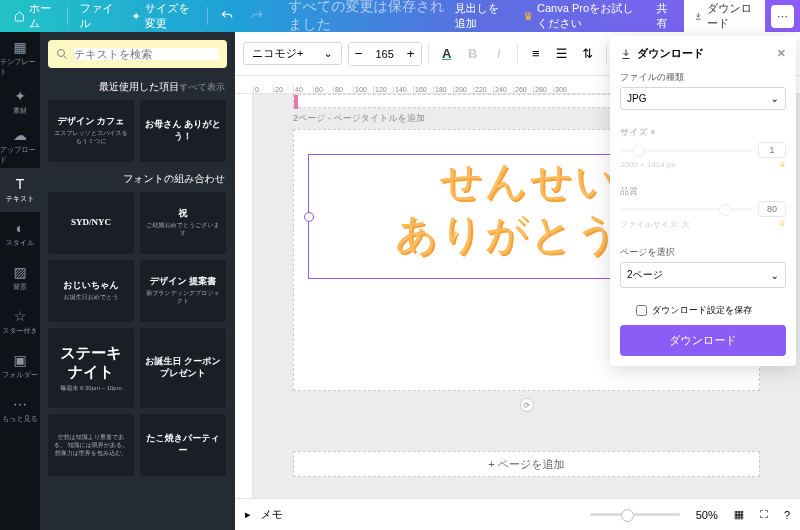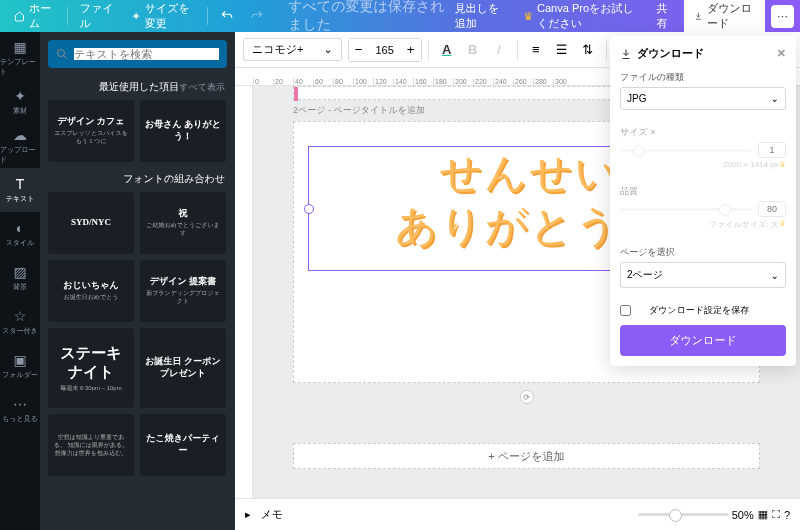--- a/index.html
+++ b/index.html
@@ -12,31 +12,31 @@
 .tb-right{margin-left:auto;display:flex;align-items:center;gap:4px}
 .crown{color:#fbbf24}
 .dl-btn{background:#fff;color:#333;padding:5px 10px;border-radius:4px;display:flex;align-items:center;gap:4px;font-weight:500}
 .more-btn{background:#fff;color:#333;padding:5px 6px;border-radius:4px;margin-left:2px}
 .main{display:flex;height:498px}
 .nav-rail{width:40px;background:#0e1318;display:flex;flex-direction:column;align-items:center;padding-top:4px}
 .nav-item{width:40px;height:44px;display:flex;flex-direction:column;align-items:center;justify-content:center;color:#8b96a5;font-size:7px;gap:2px;cursor:pointer}
 .nav-item.active{background:#252b33;color:#fff}
 .nav-icon{width:16px;height:16px;display:flex;align-items:center;justify-content:center;font-size:14px}
 .side-panel{width:195px;background:#252b33;padding:8px;overflow-y:auto}
-.search-box{background:#0369a1;border-radius:4px;height:28px;display:flex;align-items:center;padding:0 8px;margin-bottom:12px}
+.search-box{background:#fef9c3;border-radius:4px;height:28px;display:flex;align-items:center;padding:0 8px;margin-bottom:12px}
 .search-box input{border:none;outline:none;font-size:11px;flex:1;margin-left:6px}
 .section-hdr{display:flex;justify-content:flex-end;align-items:center;color:#fff;font-size:10px;margin:6px 2px}
 .section-hdr .all{color:#8b96a5;font-size:9px}
 .tmpl-grid{display:flex;flex-wrap:wrap;gap:6px;margin-bottom:10px}
 .tmpl{width:86px;height:62px;background:#1a1f26;border-radius:3px;color:#fff;font-size:8px;display:flex;flex-direction:column;align-items:center;justify-content:center;text-align:center;padding:4px;line-height:1.3}
 .tmpl .t1{font-weight:700;font-size:9px}
 .tmpl .t2{font-size:6px;color:#aaa;margin-top:2px}
 .tmpl.tall{height:80px}
 .canvas-area{flex:1;background:#ebecee;position:relative;display:flex;flex-direction:column}
-.toolbar{height:36px;background:#fff;border-bottom:1px solid #e2e3e5;display:flex;align-items:center;padding:0 8px;gap:2px;font-size:11px}
+.toolbar{height:44px;background:#fff;border-bottom:1px solid #e2e3e5;display:flex;align-items:center;padding:0 8px;gap:2px;font-size:11px}
 .font-sel{border:1px solid #d5d7da;border-radius:3px;padding:3px 8px;display:flex;align-items:center;gap:20px;font-size:11px}
 .size-grp{display:flex;align-items:center;border:1px solid #d5d7da;border-radius:3px;margin-left:4px}
 .size-grp button{width:20px;height:22px;border:none;background:#fff;cursor:pointer}
 .size-grp input{width:32px;border:none;text-align:center;font-size:11px}
 .tbtn{width:24px;height:24px;display:flex;align-items:center;justify-content:center;cursor:pointer;border-radius:3px;font-size:13px}
 .color-a{text-decoration:underline;text-decoration-color:#1abc9c;color:#333;font-weight:700}
 .tvsep{width:1px;height:20px;background:#e2e3e5;margin:0 4px}
 .ruler-h{height:18px;background:#fff;border-bottom:1px solid #e2e3e5;display:flex;font-size:7px;color:#888;position:relative;padding-left:18px}
 .ruler-h span{flex:0 0 20px;text-align:left;border-left:1px solid #ddd;padding-left:1px;height:8px;margin-top:10px}
 .workspace{flex:1;display:flex;overflow:auto}
@@ -46,37 +46,37 @@
 .page-label{font-size:9px;color:#888;margin:4px 0}
 .page{background:#fff;border:1px dashed #ccc;height:262px;position:relative;margin-bottom:10px}
 .text-sel{position:absolute;left:14px;top:24px;right:8px;height:125px;border:1px solid #8b5cf6}
 .text-sel::before,.text-sel::after{content:"";position:absolute;width:8px;height:8px;background:#fff;border:1px solid #8b5cf6;border-radius:50%}
 .text-sel::before{left:-5px;top:50%;margin-top:-5px}
 .text-sel::after{right:-5px;top:50%;margin-top:-5px}
 .canvas-text{color:#fdbb5c;font-size:42px;font-weight:400;text-align:center;line-height:1.25;text-shadow:2px 2px 0 #f5a23a;letter-spacing:2px}
 .rotate-h{position:absolute;left:50%;bottom:-22px;margin-left:-7px;width:14px;height:14px;border:1px solid #ccc;border-radius:50%;background:#fff;display:flex;align-items:center;justify-content:center;font-size:8px;color:#888}
 .add-page{border:1px dashed #ccc;background:#fff;height:26px;display:flex;align-items:center;justify-content:center;font-size:11px;color:#666;margin-top:60px}
 .bottom-bar{height:32px;background:#fff;border-top:1px solid #e2e3e5;display:flex;align-items:center;padding:0 10px;font-size:11px;gap:10px}
-.zoom-grp{margin-left:auto;display:flex;align-items:center;gap:4px}
+.zoom-grp{margin-left:auto;display:flex;align-items:center;gap:16px}
 .zoom-slider{width:90px;height:3px;background:#ddd;border-radius:2px;position:relative}
 .zoom-slider::after{content:"";position:absolute;left:35%;top:-4px;width:11px;height:11px;border-radius:50%;background:#fff;border:1px solid #bbb}
 .dl-panel{position:absolute;right:4px;top:36px;width:186px;background:#fff;border-radius:4px;box-shadow:0 4px 20px rgba(0,0,0,0.15);padding:10px;font-size:10px;z-index:10}
 .dl-hdr{display:flex;align-items:center;justify-content:space-between;margin-bottom:10px;font-size:11px;font-weight:600}
 .dl-field{margin-bottom:16px}
 .dl-label{font-size:9px;color:#555;margin-bottom:3px;display:block}
 .dl-sel{width:100%;border:1px solid #d5d7da;border-radius:3px;padding:5px 6px;font-size:10px;display:flex;justify-content:space-between;align-items:center}
 .dl-slider-row{display:flex;align-items:center;gap:6px;margin-bottom:2px}
 .dl-slider{flex:1;height:3px;background:#ddd;border-radius:2px;position:relative}
 .dl-slider.disabled{opacity:0.5}
 .dl-slider::after{content:"";position:absolute;left:10%;top:-4px;width:10px;height:10px;border-radius:50%;background:#fff;border:1px solid #bbb}
 .dl-slider.q::after{left:75%}
 .dl-num{width:28px;border:1px solid #d5d7da;border-radius:3px;padding:2px 4px;text-align:center;font-size:9px}
-.dl-sub{font-size:8px;color:#aaa;display:flex;justify-content:flex-end;margin-bottom:6px}
+.dl-sub{font-size:8px;color:#aaa;display:flex;justify-content:space-between;margin-bottom:6px}
 .dl-crown{color:#fbbf24}
-.dl-check{display:flex;align-items:center;gap:18px;margin:8px 0;font-size:9px}
+.dl-check{display:flex;align-items:center;gap:5px;margin:8px 16px;font-size:9px}
 .dl-check input{width:11px;height:11px}
 .dl-primary{width:100%;background:#8b5cf6;color:#fff;border:none;border-radius:4px;padding:8px;font-size:11px;font-weight:500;cursor:pointer}
 .pg1mark{position:absolute;left:0;top:0;width:4px;height:14px;background:#e879a8}
 svg{display:block}
 </style>
 </head>
 <body>
 
 <div class="top-bar">
   <div class="tb-btn">

